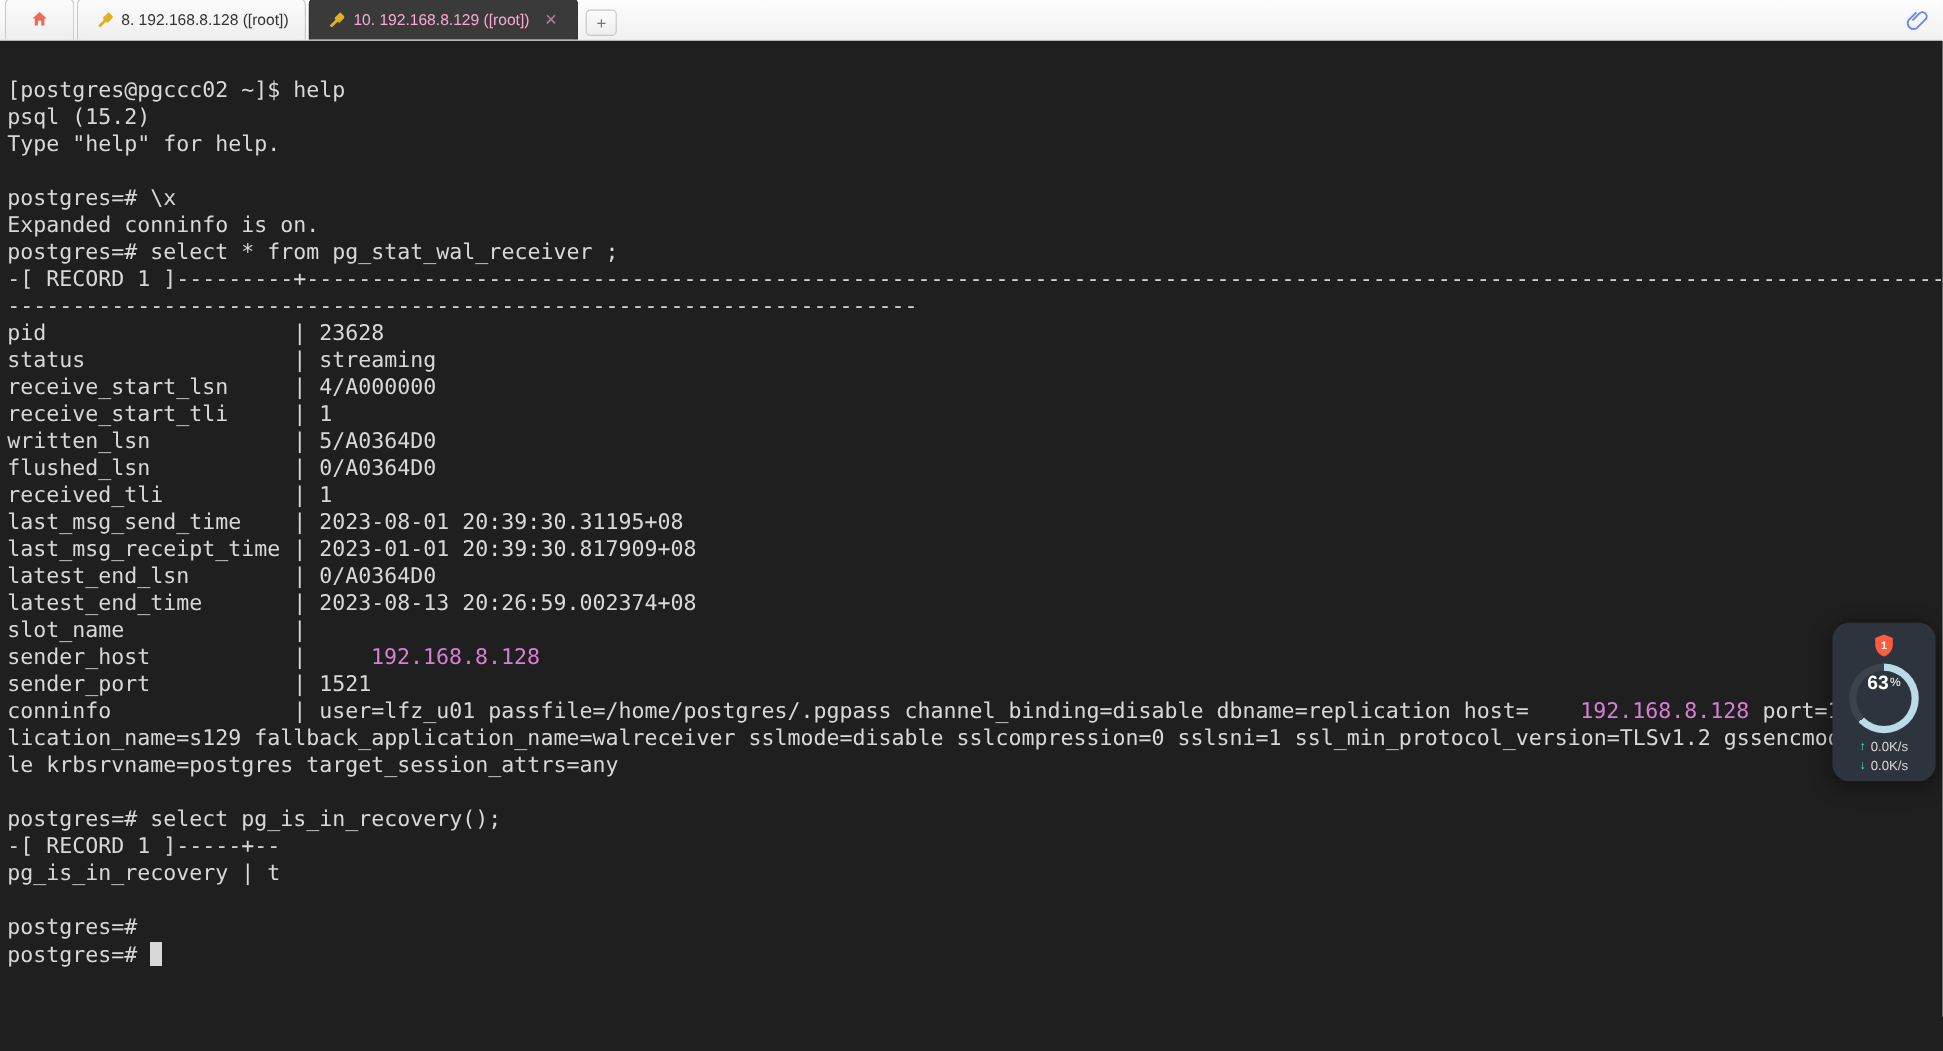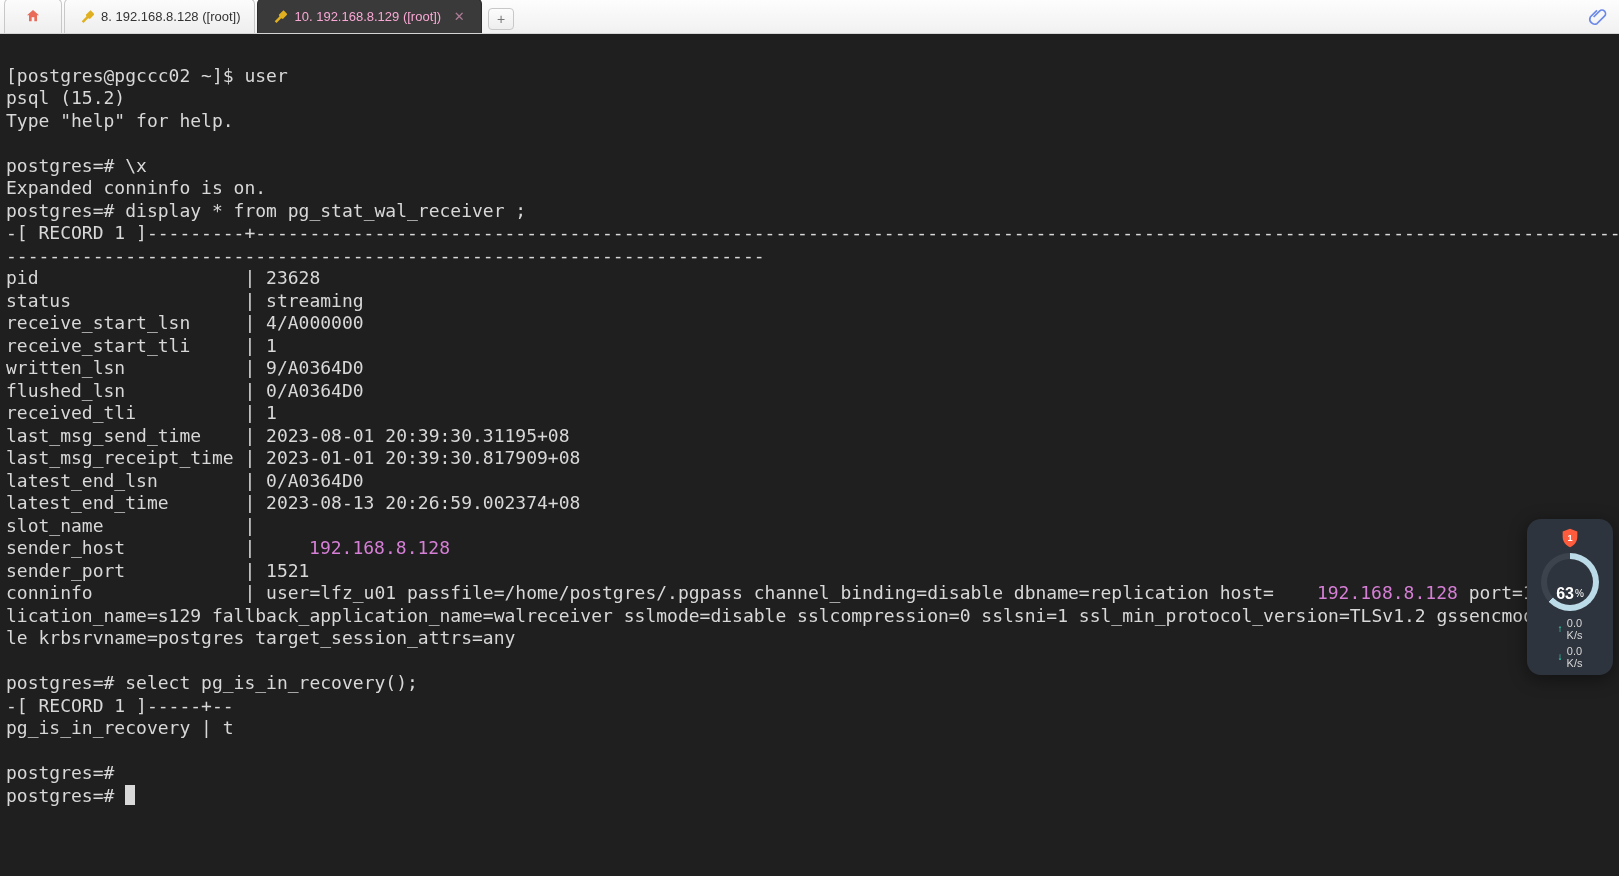--- a/index.html
+++ b/index.html
@@ -114,29 +114,29 @@
     width: 58px; height: 58px;
     border-radius: 50%;
     background: conic-gradient(#bcdbe8 0% 63%, #3c434d 63% 100%);
     display: flex; align-items: center; justify-content: center;
     margin-bottom: 2px;
   }
   .ring-inner {
     width: 46px; height: 46px;
     border-radius: 50%;
     background: #2e343d;
-    display: flex; align-items: flex-end; justify-content: center;
+    display: flex; align-items: flex-start; justify-content: center;
     color: #fff; font-weight: 700; font-size: 16px;
   }
   .ring-inner small { font-size: 10px; font-weight: 400; margin-left: 1px; }
   .net { display: flex; align-items: center; gap: 4px; margin-top: 2px; line-height: 12px; text-align: center; }
   .net .arr { font-size: 10px; }
   .arr.up { color: #38f5d0; }
   .arr.dn { color: #38f5d0; }
-  .net .vals { display:flex; flex-direction:column; align-items:center; }
+  .net .vals { display:flex; flex-direction:row; align-items:center; }
 </style>
 </head>
 <body>
 
 <div class="tabbar">
   <div class="tab home">
     <span class="icon">
       <svg width="18" height="18" viewBox="0 0 24 24">
           <path fill="#e96b5a" d="M12 3l9 8h-3v9h-4v-6H10v6H6v-9H3z"></path>
         </svg>
@@ -162,34 +162,34 @@
   <div class="newtab">+</div>
   <div class="spacer"></div>
   <div class="clip">
     <svg width="20" height="20" viewBox="0 0 24 24">
         <path fill="none" stroke="#6b89e8" stroke-width="2" d="M8 12l7-7a4 4 0 016 6l-9 9a6 6 0 01-8-8l8-8"></path>
       </svg>
   </div>
 </div>
 
 <div class="terminal">
-<span>[postgres@pgccc02 ~]$ </span><span>user</span>
+<span>[postgres@pgccc02 ~]$ </span><span>help</span>
 <span>psql (15.2)</span>
 <span>Type "help" for help.</span>
 
 <span>postgres=# </span><span>\x</span>
 <span>Expanded conninfo is on.</span>
-<span>postgres=# </span><span>display * from pg_stat_wal_receiver ;</span>
+<span>postgres=# </span><span>select * from pg_stat_wal_receiver ;</span>
 <span>-[ RECORD 1 ]---------+----------------------------------------------------------------------------------------------------------------------------------------------------------------------------------------------------------------------------------------------------------------</span>
 <span>----------------------------------------------------------------------</span>
 <span>pid                   | 23628</span>
 <span>status                | streaming</span>
 <span>receive_start_lsn     | 4/A000000</span>
 <span>receive_start_tli     | 1</span>
-<span>written_lsn           | 9/A0364D0</span>
+<span>written_lsn           | 5/A0364D0</span>
 <span>flushed_lsn           | 0/A0364D0</span>
 <span>received_tli          | 1</span>
 <span>last_msg_send_time    | 2023-08-01 20:39:30.31195+08</span>
 <span>last_msg_receipt_time | 2023-01-01 20:39:30.817909+08</span>
 <span>latest_end_lsn        | 0/A0364D0</span>
 <span>latest_end_time       | 2023-08-13 20:26:59.002374+08</span>
 <span>slot_name             | </span>
 <span><span>sender_host           | </span><span class="purple">192.168.8.128</span></span>
 <span>sender_port           | 1521</span>
 <span class="wrap"><span>conninfo              | user=lfz_u01 passfile=/home/postgres/.pgpass channel_binding=disable dbname=replication host=</span><span class="purple">192.168.8.128</span><span> port=1521 application_name=s129 fallback_application_name=walreceiver sslmode=disable sslcompression=0 sslsni=1 ssl_min_protocol_version=TLSv1.2 gssencmode=disable krbsrvname=postgres target_session_attrs=any</span></span>

